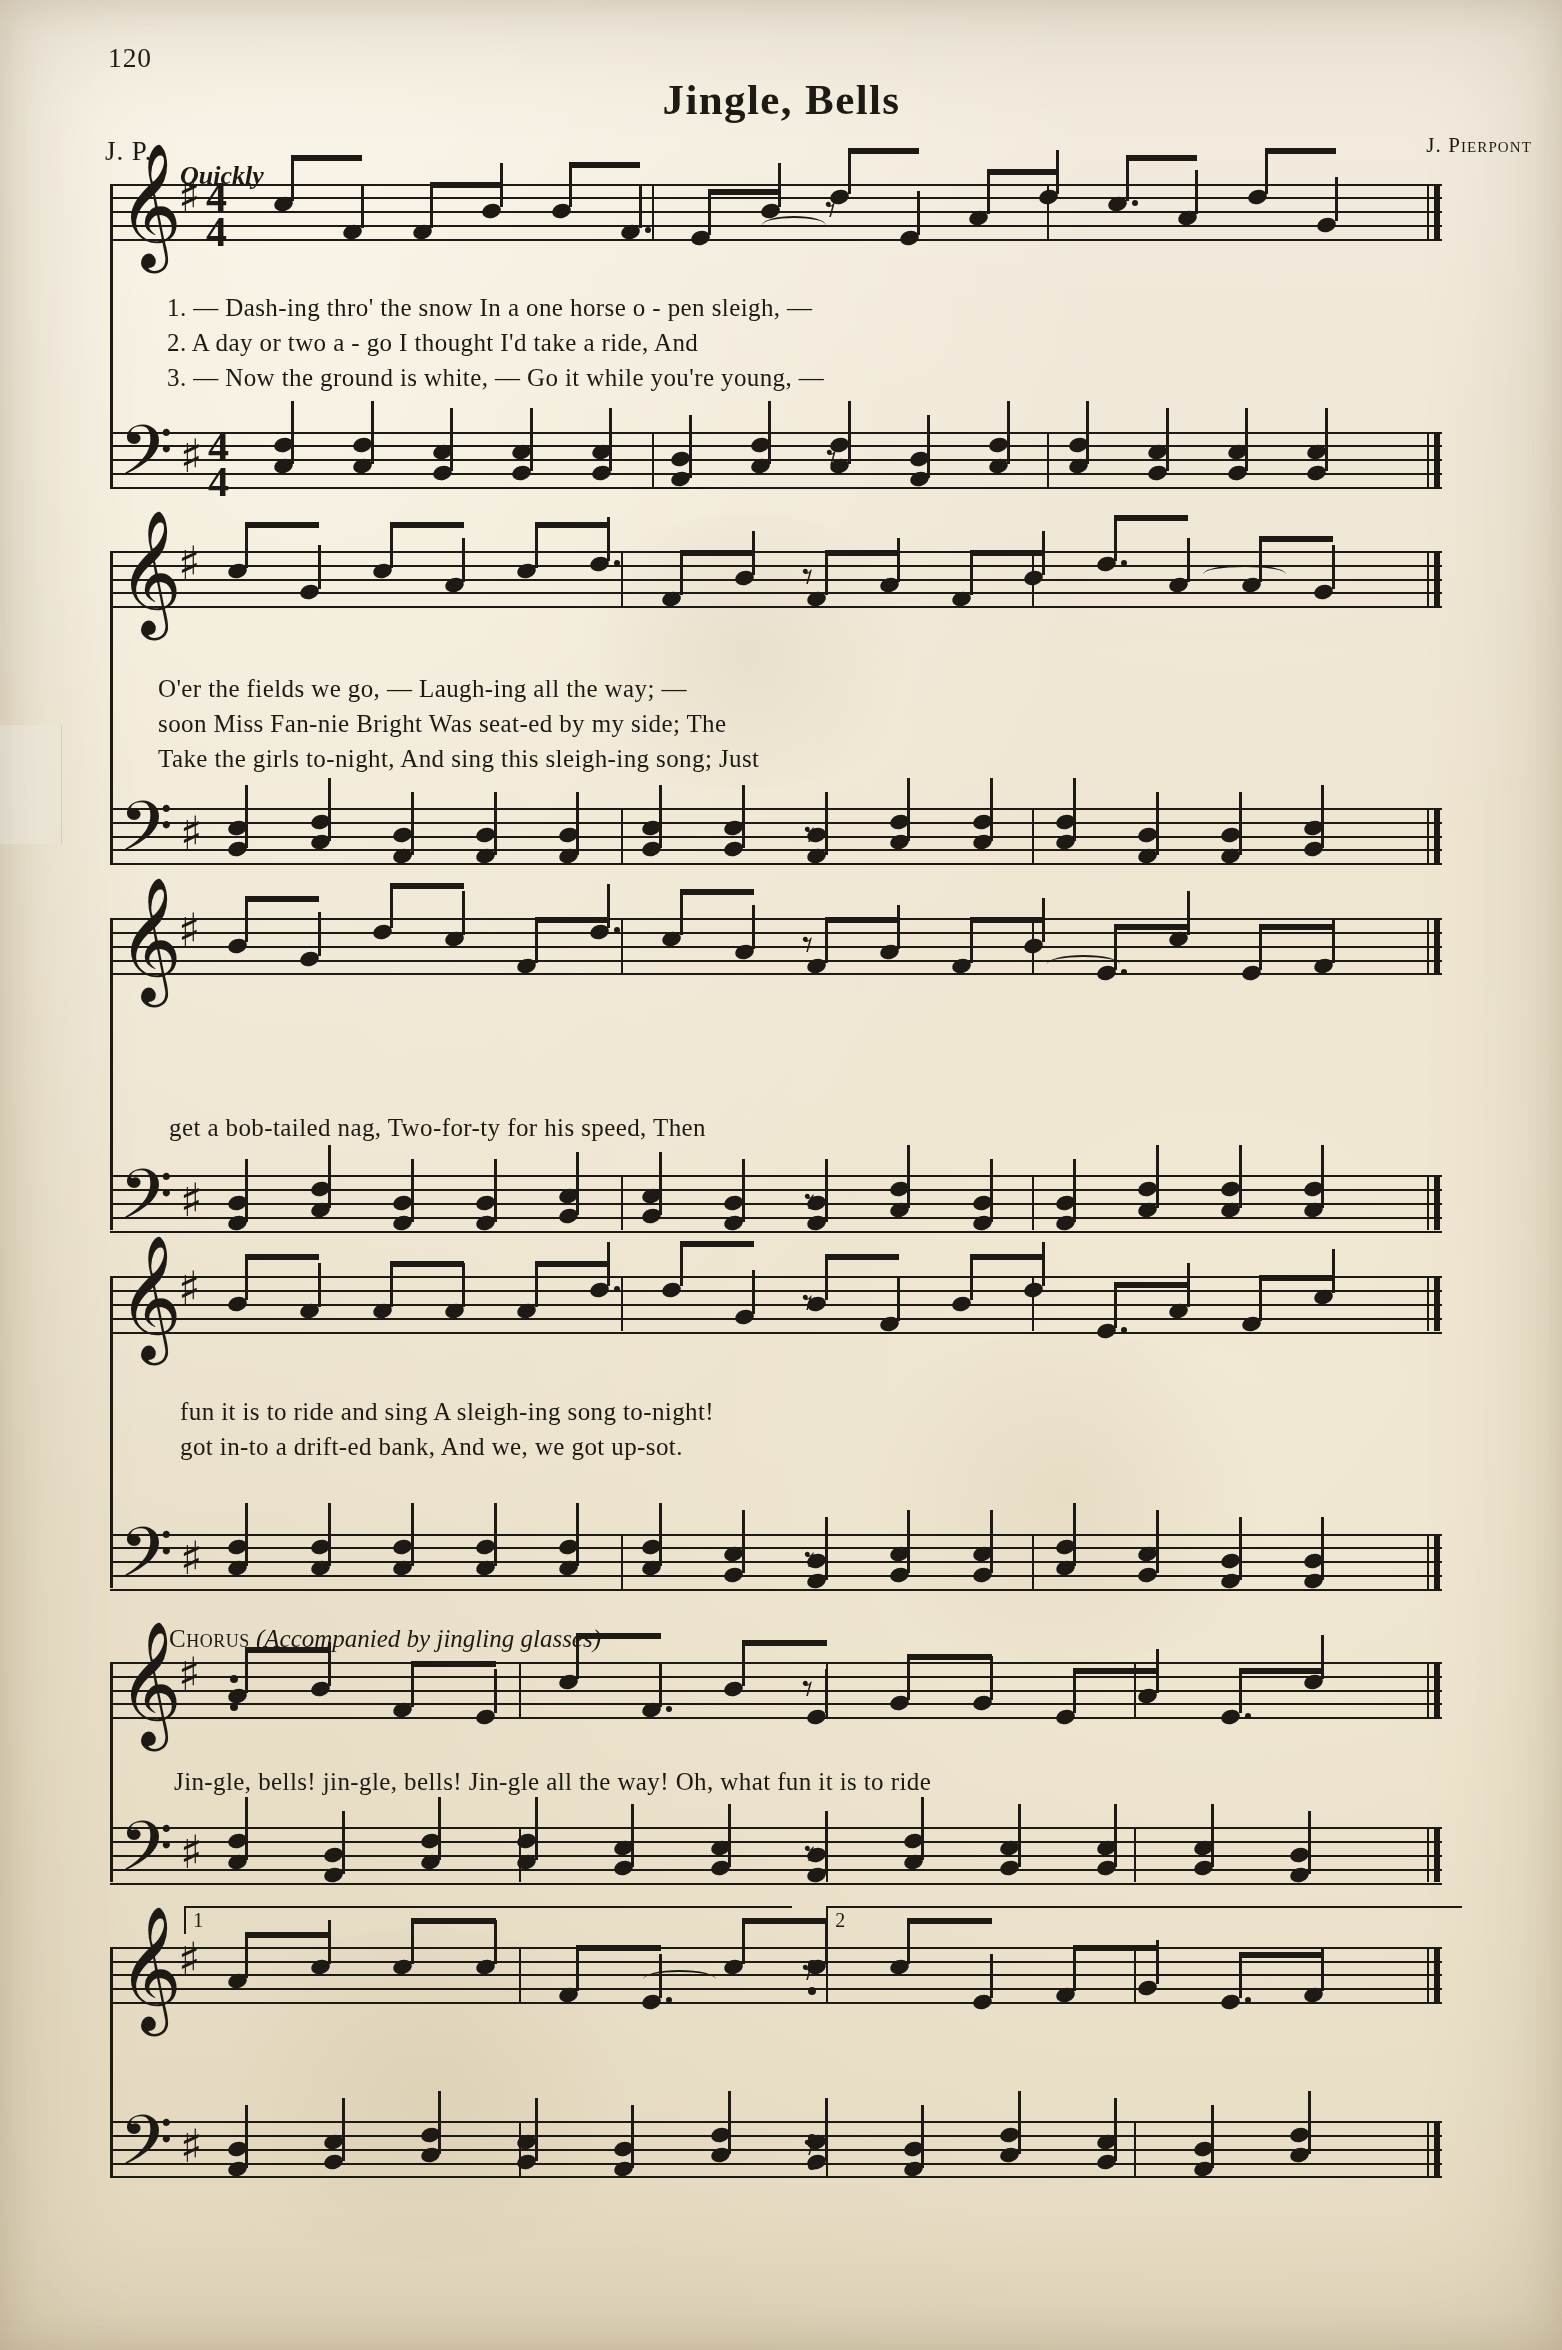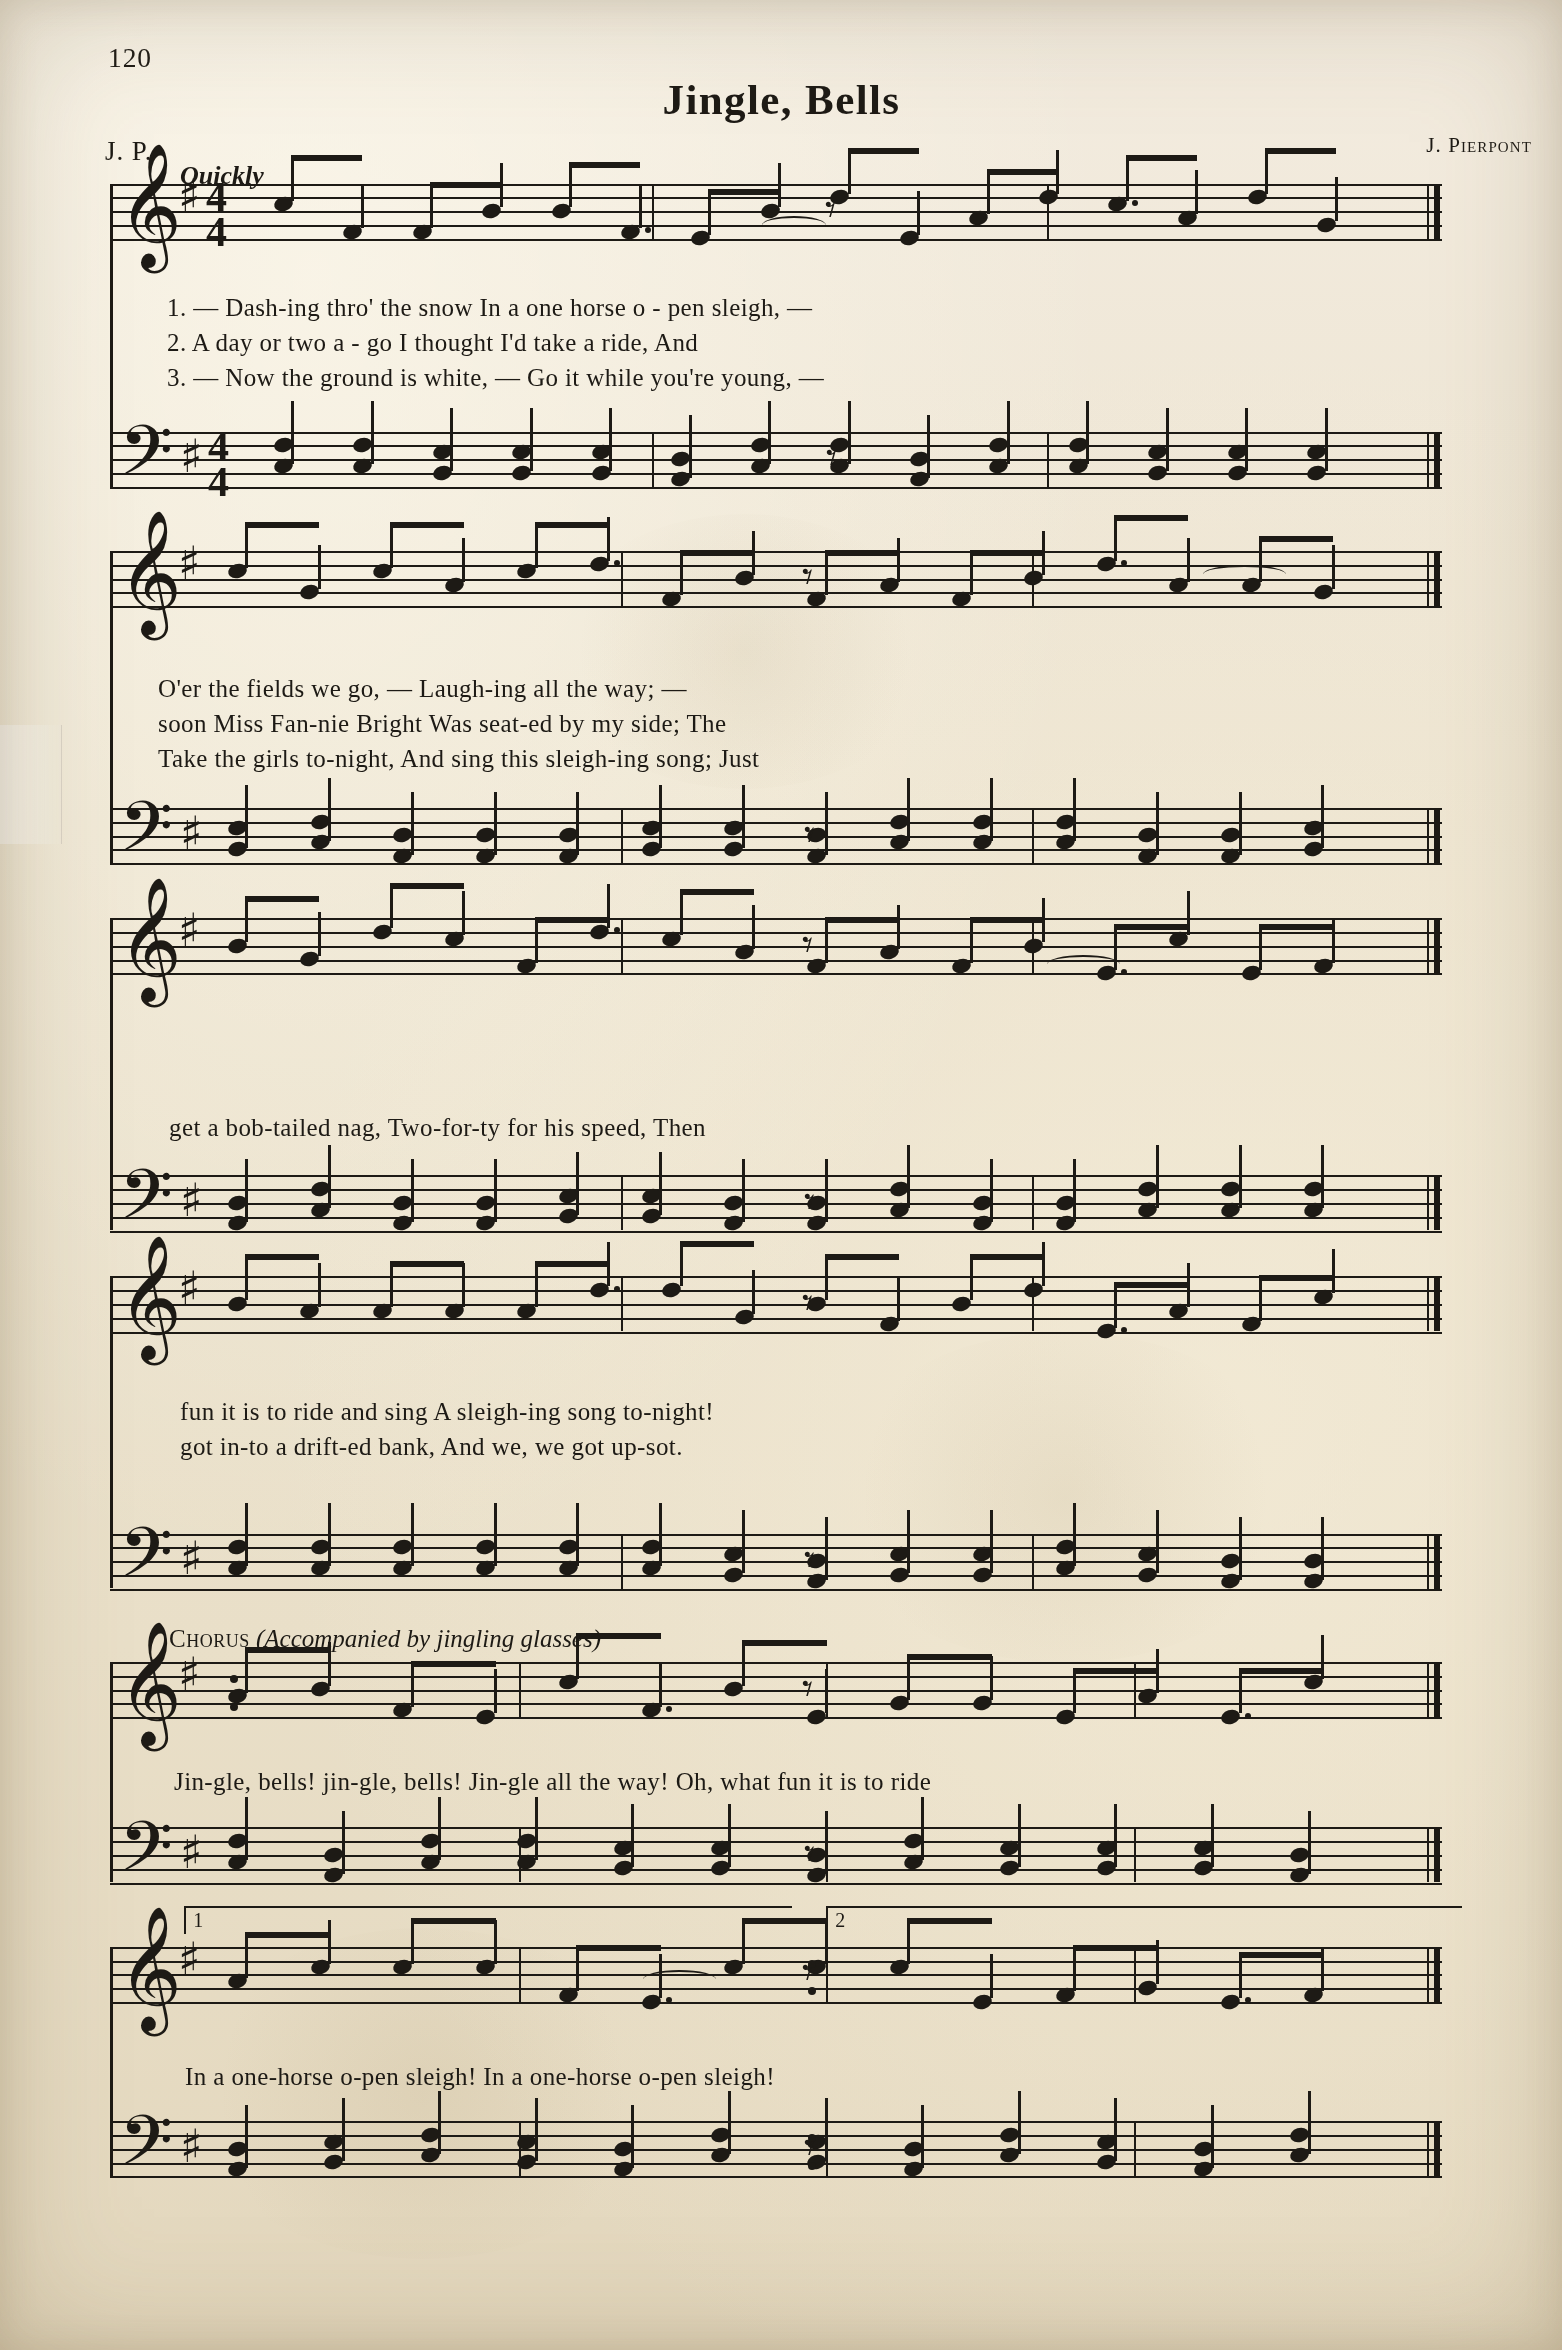--- a/index.html
+++ b/index.html
@@ -126,23 +126,20 @@
     <span>fun   it   is   to  ride and sing  A   sleigh-ing song to-night!</span>
   </div>
   <div class="lyric-line" style="left:180px;top:1433px;">
     <span>got   in-to    a   drift-ed bank, And  we,  we got up-sot.</span>
   </div>
 
   <div class="lyric-line" style="left:174px;top:1768px;">
     <span>Jin-gle, bells! jin-gle, bells! Jin-gle all  the way!   Oh, what fun it  is  to ride</span>
   </div>
 
-  <div class="lyric-line" style="left:185px;top:2063px;">
-    <span>In  a   one-horse o-pen    sleigh!        In  a    one-horse o-pen sleigh!</span>
-  </div>
 
 <div style="position:absolute;left:110px;top:184px;width:1332px;height:1.8px;background:#1d1a15;"></div>
     <div style="position:absolute;left:110px;top:197px;width:1332px;height:1.8px;background:#1d1a15;"></div>
     <div style="position:absolute;left:110px;top:211px;width:1332px;height:1.8px;background:#1d1a15;"></div>
     <div style="position:absolute;left:110px;top:225px;width:1332px;height:1.8px;background:#1d1a15;"></div>
     <div style="position:absolute;left:110px;top:239px;width:1332px;height:1.8px;background:#1d1a15;"></div>
     <div style="position:absolute;left:110px;top:432px;width:1332px;height:1.8px;background:#1d1a15;"></div>
     <div style="position:absolute;left:110px;top:445px;width:1332px;height:1.8px;background:#1d1a15;"></div>
     <div style="position:absolute;left:110px;top:459px;width:1332px;height:1.8px;background:#1d1a15;"></div>
     <div style="position:absolute;left:110px;top:473px;width:1332px;height:1.8px;background:#1d1a15;"></div>

